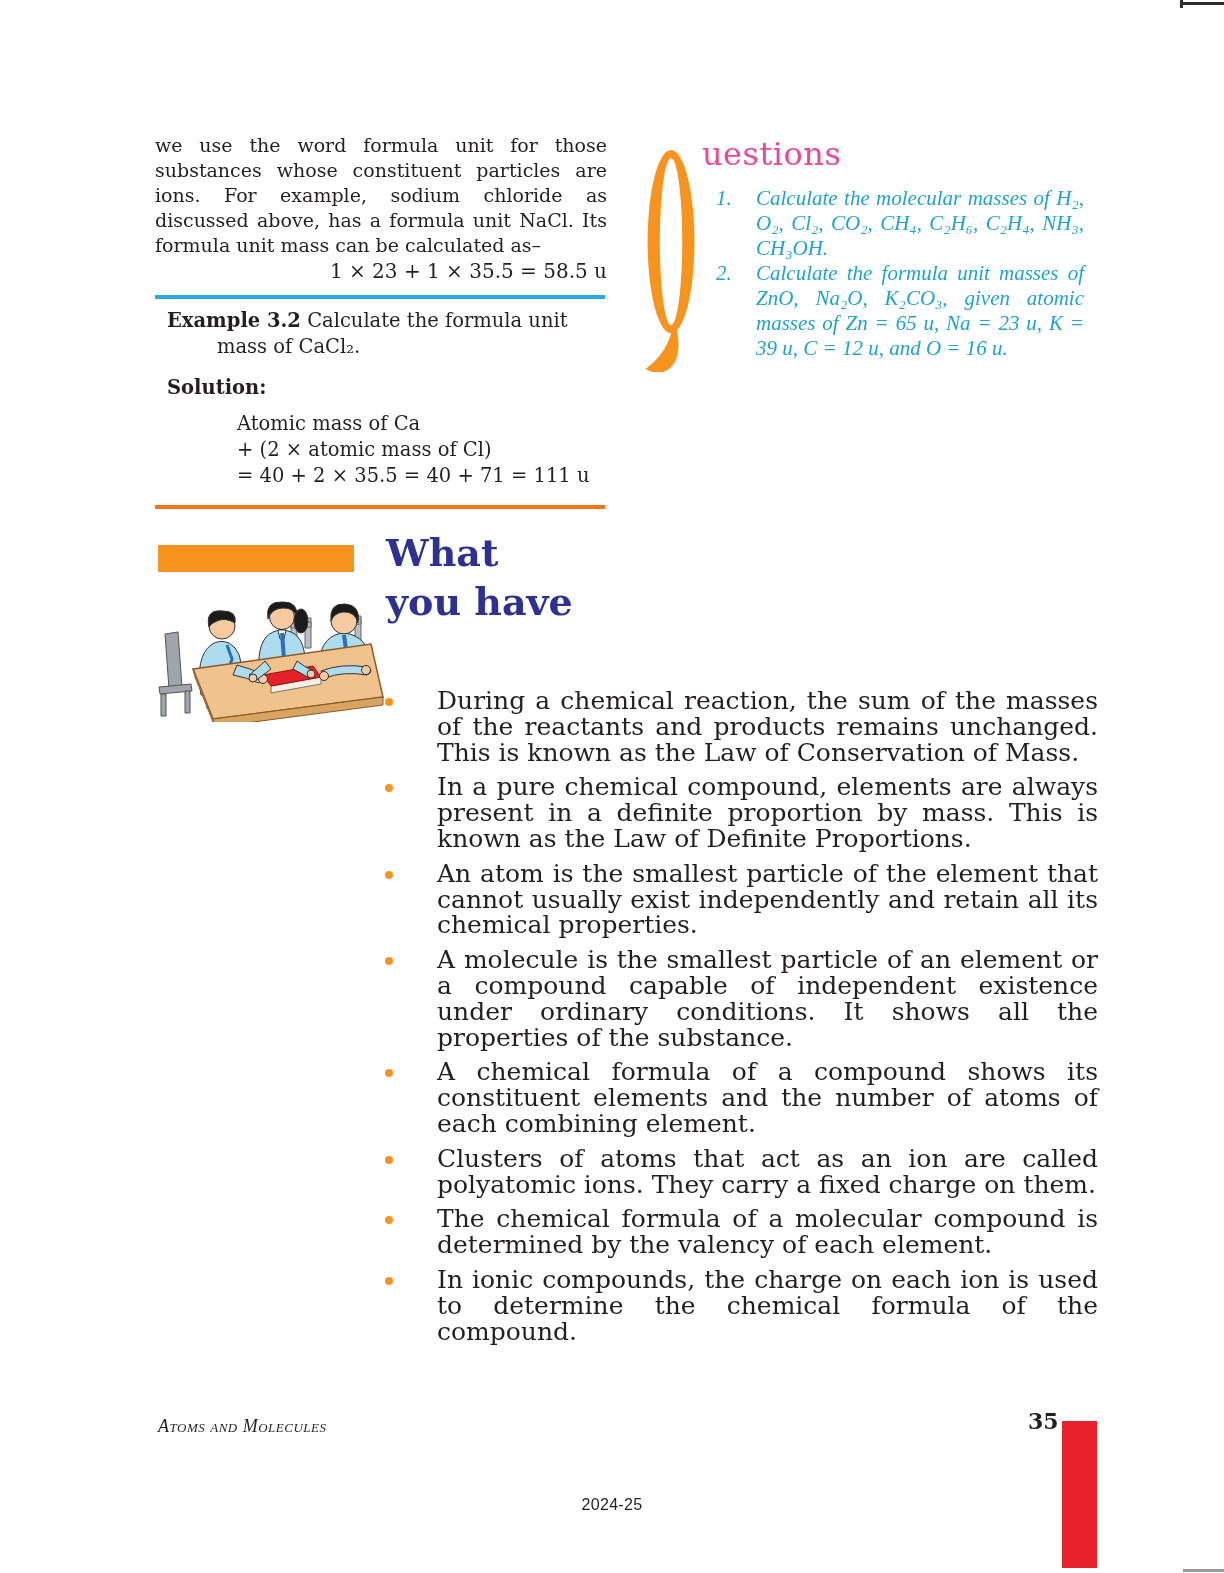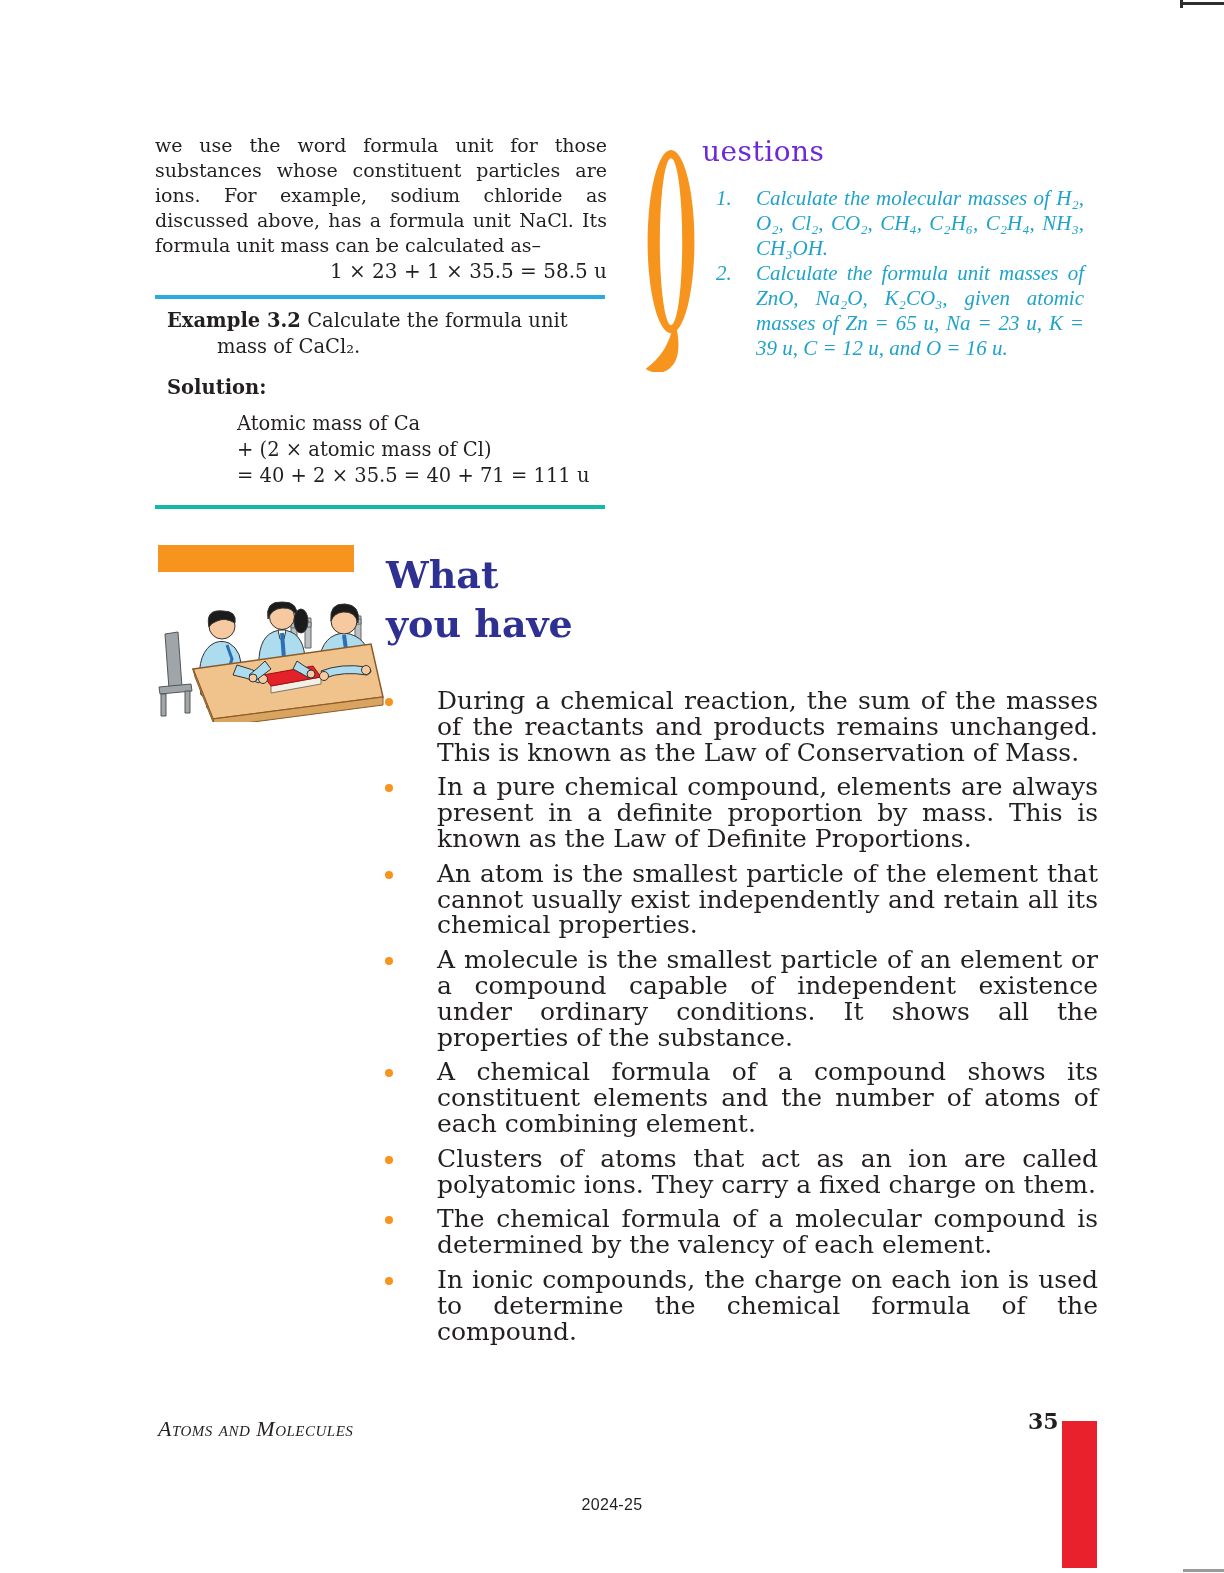--- a/index.html
+++ b/index.html
@@ -6,51 +6,51 @@
   html,body { width:1224px; height:1573px; background:#ffffff; }
   body { position:relative; font-family:"DejaVu Serif", serif; color:#231F20; overflow:hidden; }
   .abs { position:absolute; }
 
   
   .intro-para { left:155px; top:133px; width:452px; font-size:19px; line-height:25px; text-align:justify; }
   .intro-eq   { left:155px; top:259px; width:452px; text-align:right; font-size:20px; }
 
   
   .example-box { left:155px; top:295px; width:450px;
-                 border-top:4px solid #29ABE2; border-bottom:4px solid #14b8a6;
+                 border-top:4px solid #29ABE2; border-bottom:4px solid #f97316;
                  padding:9px 12px 16px 12px; }
   .ex-title { font-size:19.5px; line-height:26px; padding-left:50px; text-indent:-50px; }
   .ex-title b { font-weight:bold; }
   .ex-solution { margin-top:16px; font-weight:bold; font-size:19.5px; }
   .ex-steps { margin-top:12px; margin-left:70px; font-size:19.5px; line-height:26px; }
 
   
   .q-drop { left:641px; top:146px; width:58px; height:226px; }
-  .q-head { left:702px; top:135px; font-size:28px; color:#6d28d9; letter-spacing:0.5px; }
+  .q-head { left:702px; top:135px; font-size:32px; color:#ec4899; letter-spacing:0.5px; }
   .q-list { left:716px; top:186px; width:368px; }
   .q-item { display:flex; font-family:"Liberation Serif", serif; font-style:italic;
             color:#1FA3C9; font-size:21px; line-height:25px; }
   .q-num  { width:40px; flex:0 0 auto; }
   .q-text { flex:1; text-align:justify; }
 
   
   .wyhl-bar { left:158px; top:545px; width:196px; height:27px; background:#F7941D; }
   .wyhl-art { left:145px; top:577px; width:240px; height:145px; }
   .wyhl-heading { left:386px; top:528px; width:220px; font-size:38px; font-weight:bold;
-                  color:#2E3192; line-height:49px;margin-top:22px; }
+                  color:#2E3192; line-height:49px; }
 
   .bullets { left:385px; top:688px; width:713px; list-style:none; }
   .bullets li { display:flex; margin-bottom:9px; }
   .b-dot { width:52px; flex:0 0 auto; }
   .b-dot span { display:block; width:8px; height:8px; border-radius:50%; background:#F7941D; margin-top:10px; }
   .b-text { flex:1; text-align:justify; font-size:25px; line-height:25.8px; }
 
   
   .footer-chapter { left:158px; top:1416px; font-family:"Liberation Serif", serif; font-style:italic;
-                    font-variant:small-caps; font-size:22px; letter-spacing:0.5px; }
+                    font-variant:small-caps; font-size:18px; letter-spacing:0.5px; }
   .page-num { left:1028px; top:1408px; font-size:22px; font-weight:bold; }
   .red-tab  { left:1062px; top:1421px; width:35px; height:147px; background:#E8212D; }
   .edition  { left:0; top:1496px; width:1224px; text-align:center;
               font-family:"Liberation Sans", sans-serif; font-size:16px; letter-spacing:0.3px; }
 
   
   .corner-top-h { left:1180px; top:2px; width:44px; height:3px; background:#2e2e2e; }
   .corner-top-v { left:1180px; top:0px; width:3px; height:8px; background:#2e2e2e; }
   .corner-bot-h { left:1183px; top:1569px; width:41px; height:3px; background:#9a9a9a; }
 </style>

